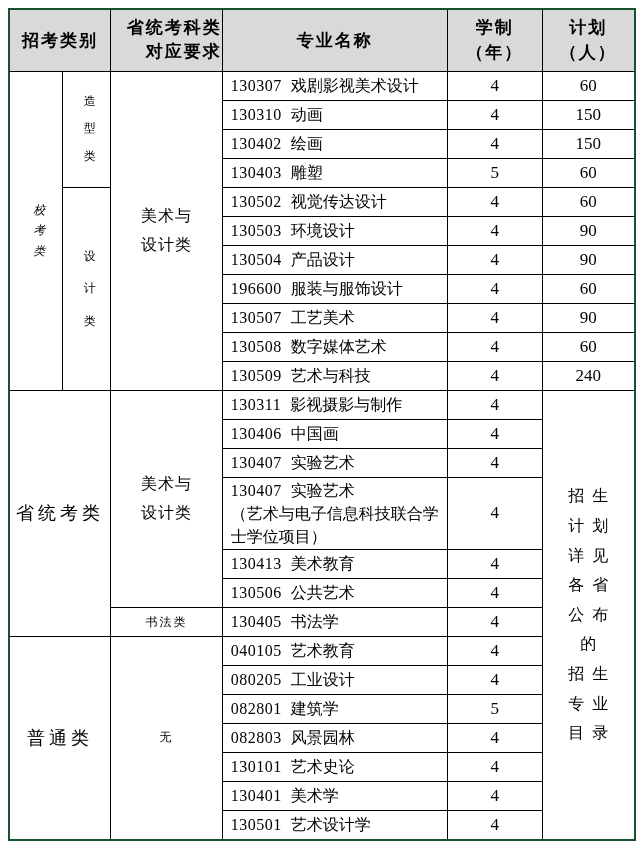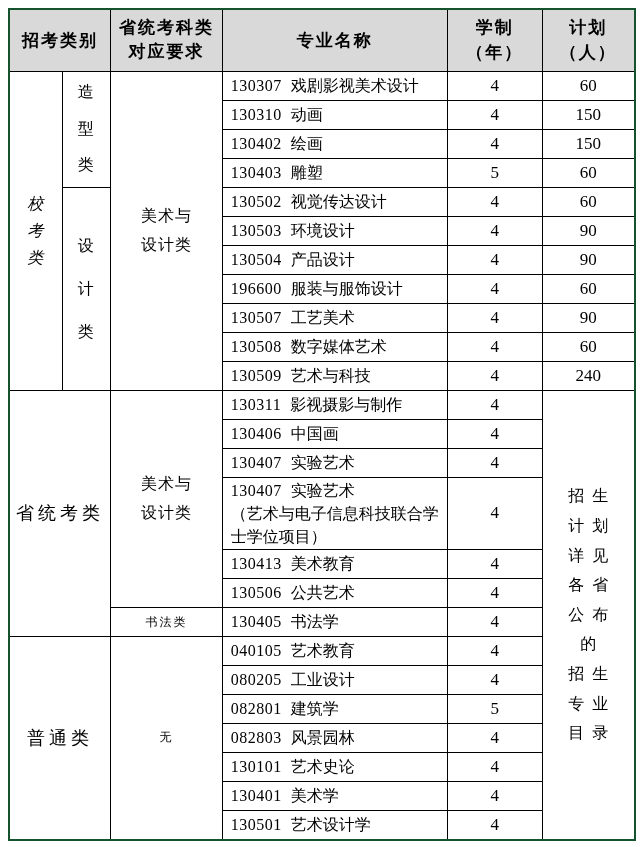--- a/index.html
+++ b/index.html
@@ -9,31 +9,31 @@
   }
   table{
     border-collapse:collapse;table-layout:fixed;
     margin:8px;border:2px solid #14532d;
   }
   td,th{border:1px solid #000;padding:0;vertical-align:middle;overflow:hidden;}
   th{
     background:#d9d9d9;font-size:17px;font-weight:bold;
     text-align:center;letter-spacing:2px;line-height:1.5;
   }
-  .hdr2{line-height:1.45;}
+  .hdr2{line-height:1.45;text-align:right;}
   .major{
     text-align:left;padding:1px 6px 1px 8px;font-size:16px;line-height:1.45;
   }
   .major .code{margin-right:9px;letter-spacing:0.5px;}
   .num{text-align:center;font-size:17px;}
   .cat{text-align:center;font-size:18px;letter-spacing:4px;}
   .cat-tight{text-align:center;font-size:12px;letter-spacing:2px;}
   .vcell{text-align:center;}
   .vtext{
-    width:18px;margin:0 auto;font-size:16px;text-align:left;
+    width:18px;margin:0 auto;font-size:12px;text-align:right;
     word-break:break-all;
   }
   .lh-xk{line-height:1.7;font-style:italic;}
   .lh-zx{line-height:2.3;}
   .lh-sj{line-height:2.7;}
   .wrapcat{
     width:52px;margin:0 auto;font-size:16px;text-align:center;
     line-height:1.8;letter-spacing:1px;word-break:break-all;
   }
   .note{

